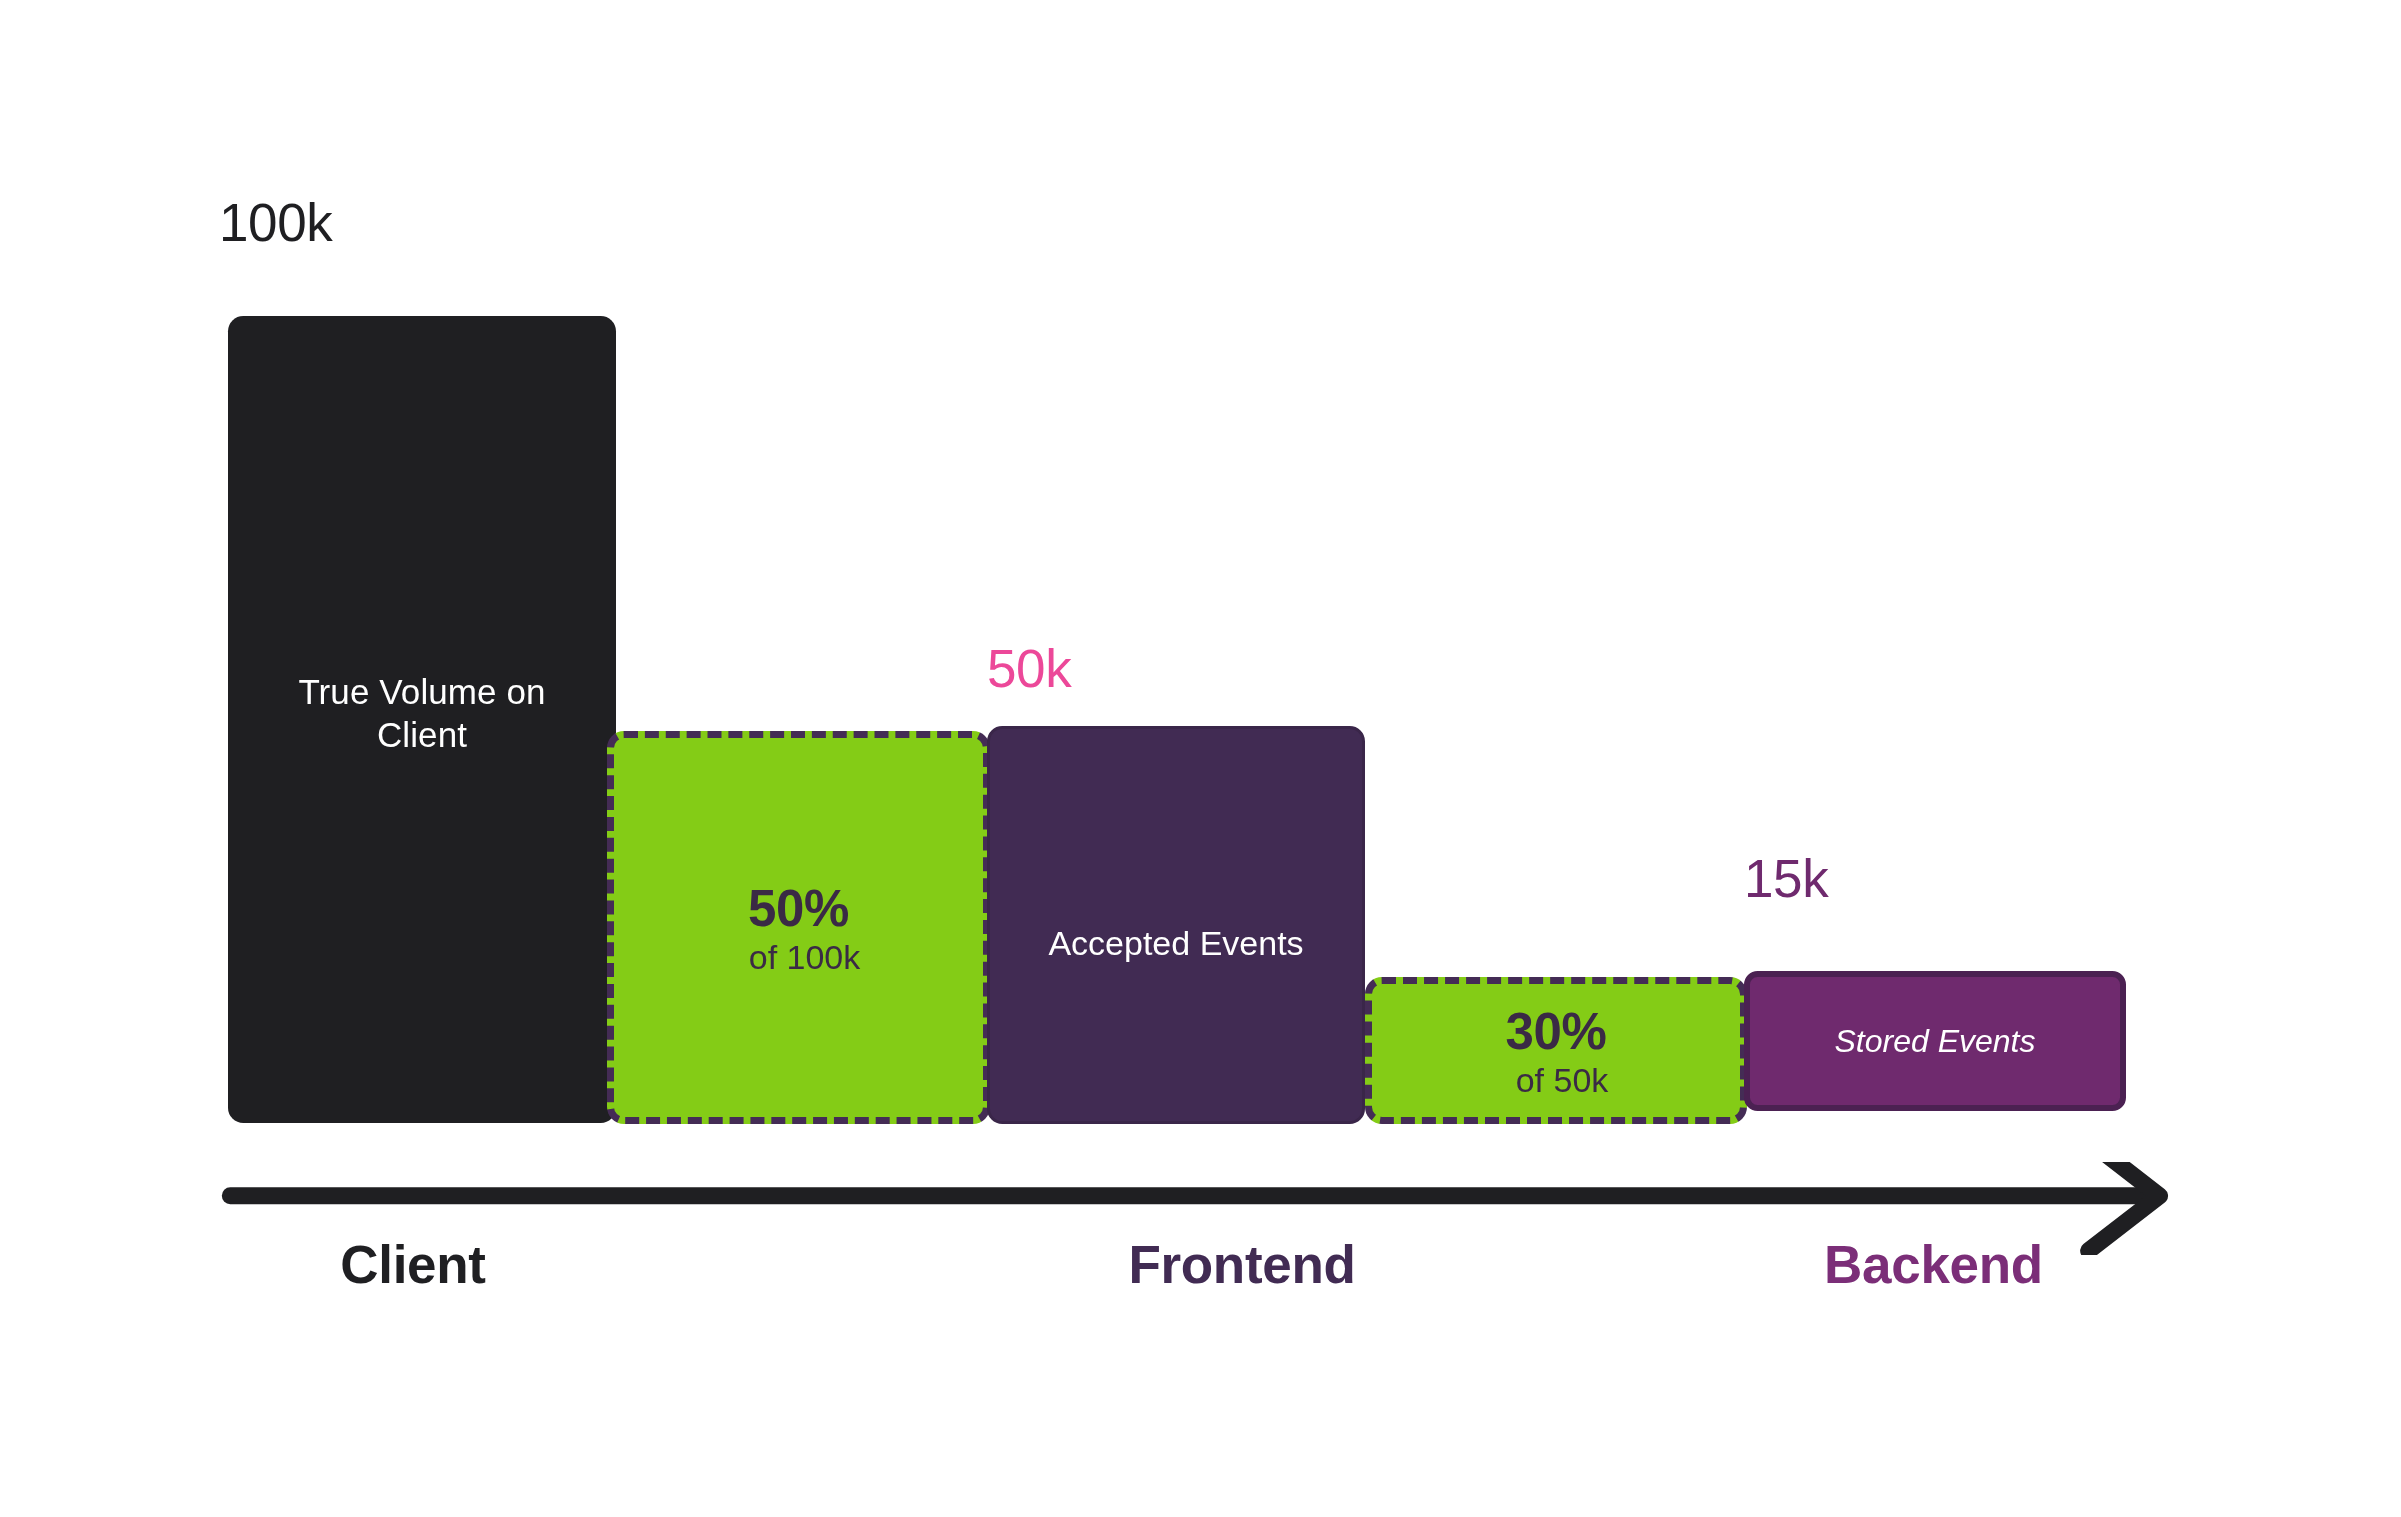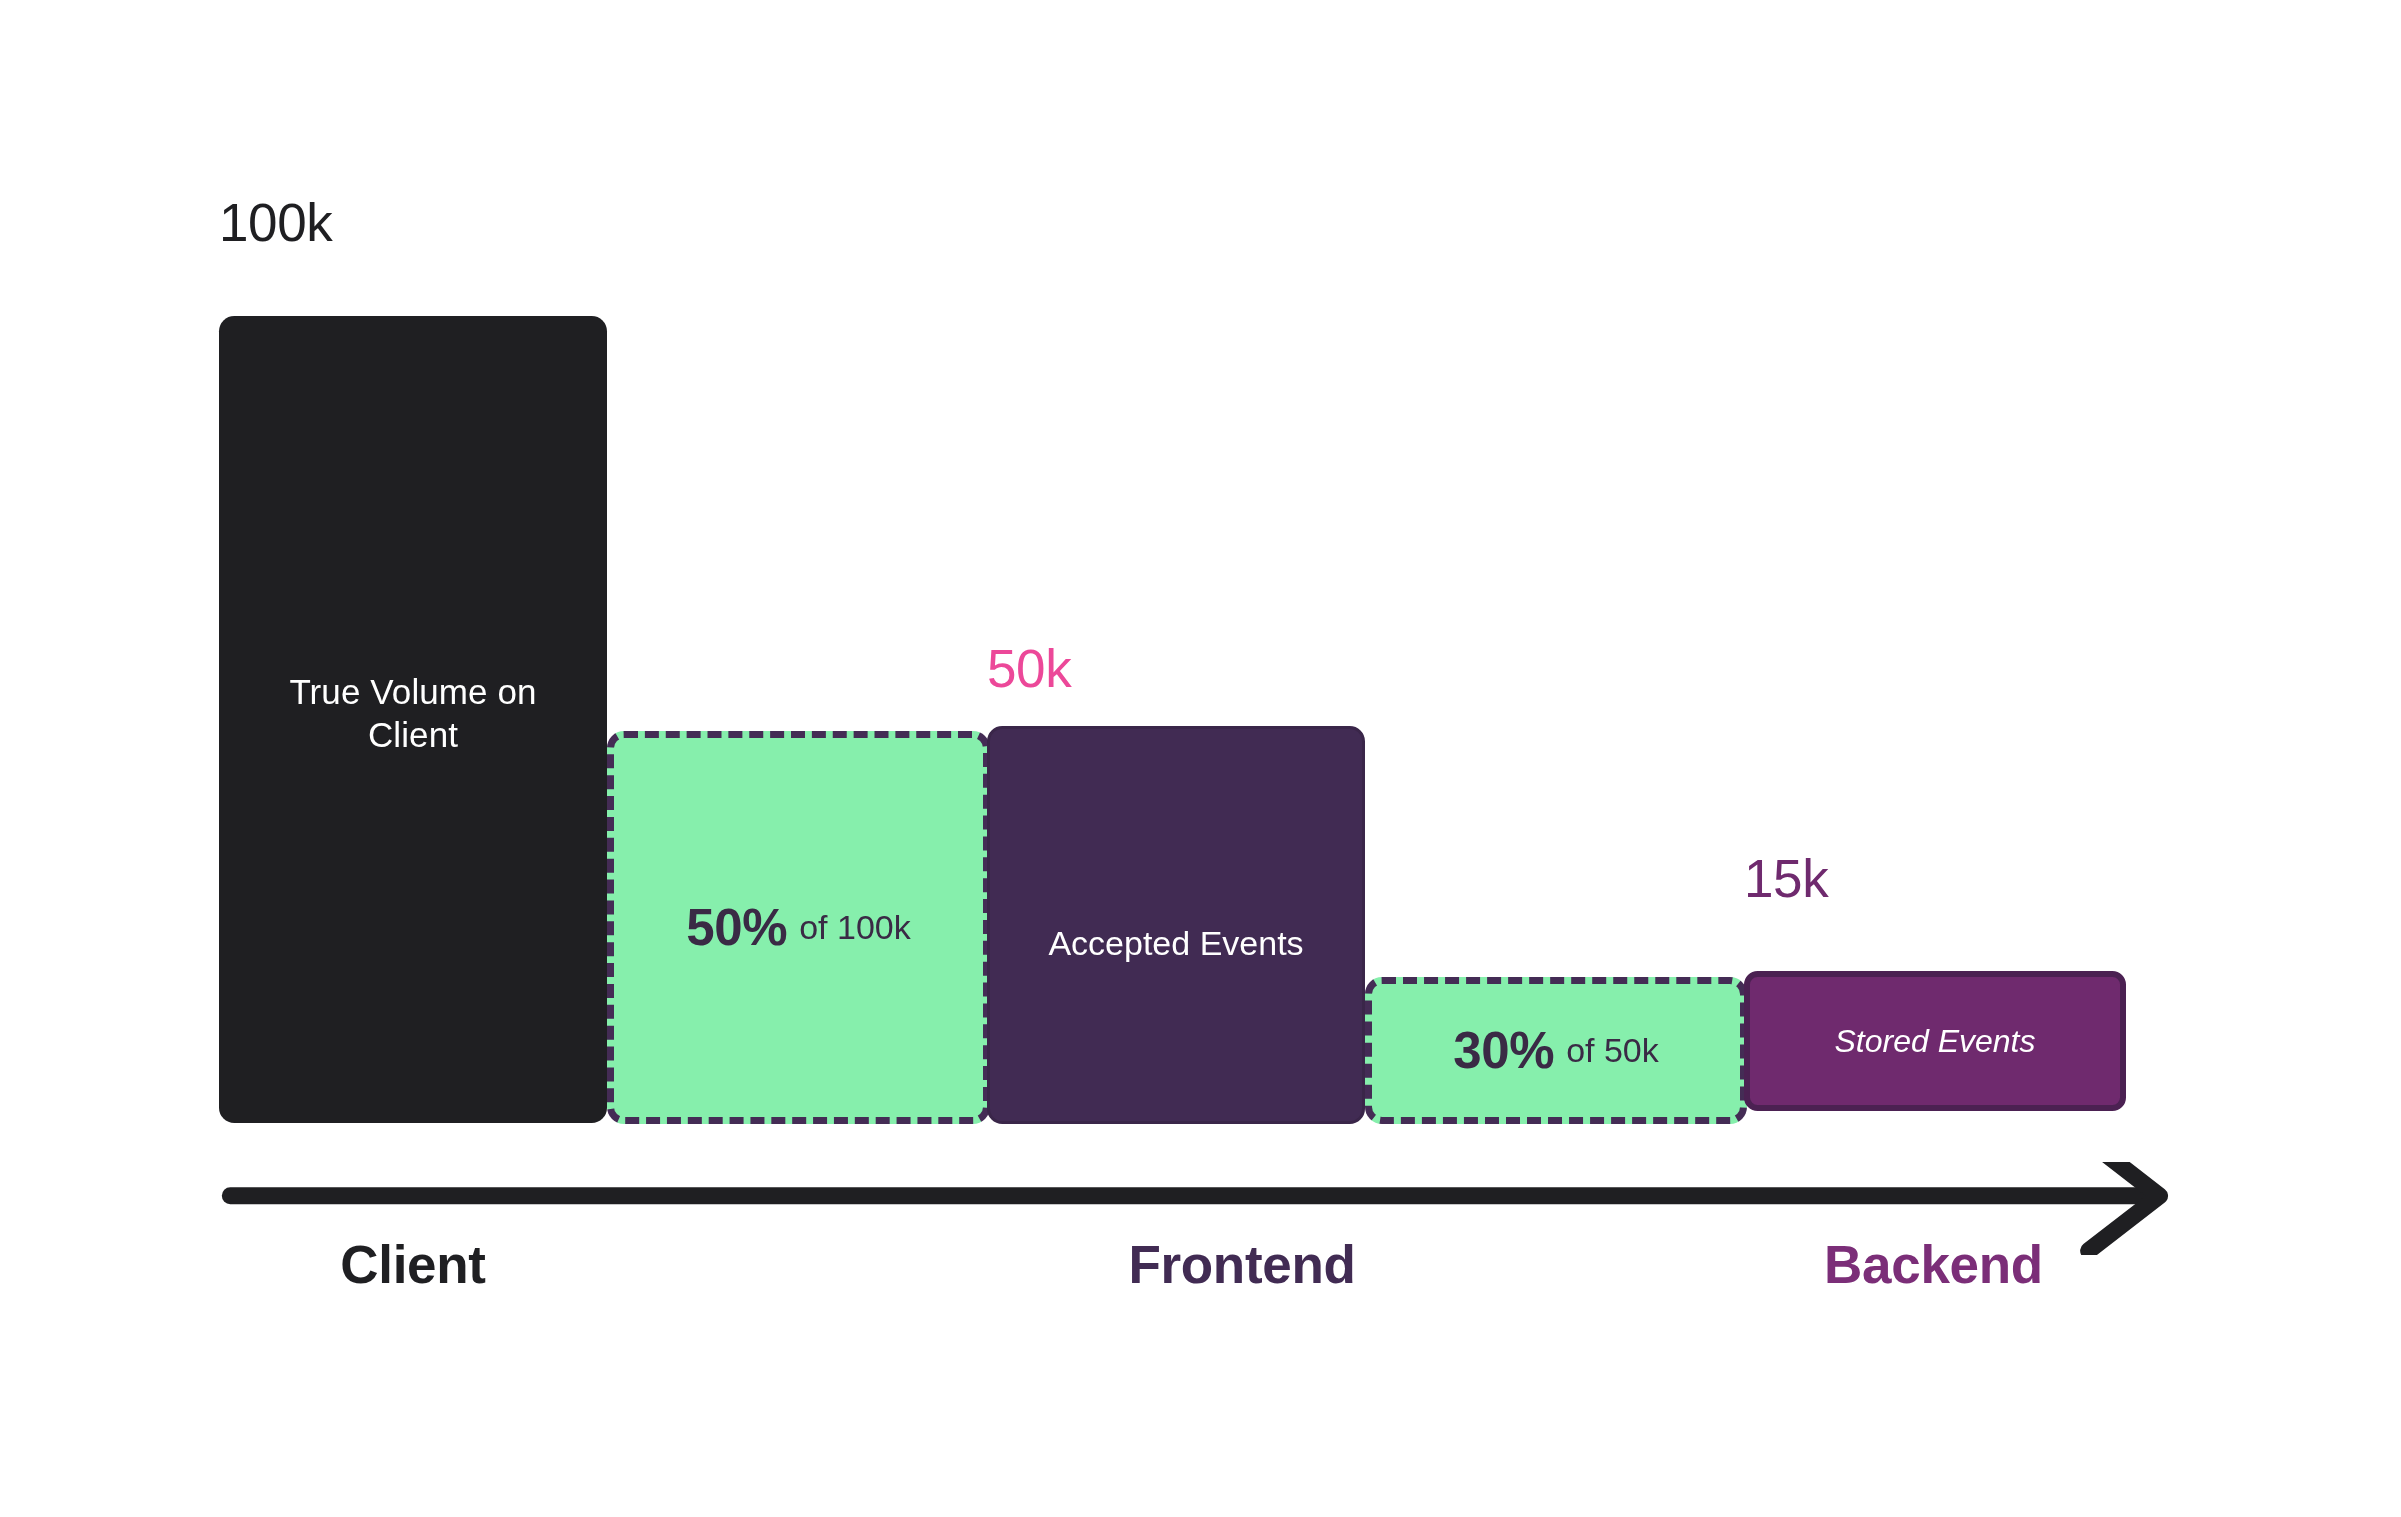--- a/index.html
+++ b/index.html
@@ -26,21 +26,21 @@
     position: absolute;
     box-sizing: border-box;
     border-radius: 13.6px;
     display: flex;
     align-items: center;
     justify-content: center;
     text-align: center;
   }
 
   .bar-client {
-    left: 219px;
+    left: 228px;
     top: 316px;
     width: 388px;
     height: 807px;
     background: #1f1f22;
     border-radius: 15.3px;
   }
   .bar-client .bar-label {
     color: #ffffff;
     font-size: 35px;
     line-height: 1.24;
@@ -85,27 +85,28 @@
     line-height: 1.28;
     font-weight: 400;
     width: 254px;
     font-style: italic;
   }
 
   
   .dashbox {
     position: absolute;
     box-sizing: border-box;
-    background: #86efac;
+    background: #84cc16;
     border: 7.6px dashed #442C55;
     border-radius: 17px;
     display: flex;
     align-items: center;
     justify-content: center;
     white-space: nowrap;
+    flex-direction: column;
   }
   .dashbox-1 {
     left: 607px;
     top: 731px;
     width: 383px;
     height: 393px;
   }
   .dashbox-2 {
     left: 1365px;
     top: 977px;

